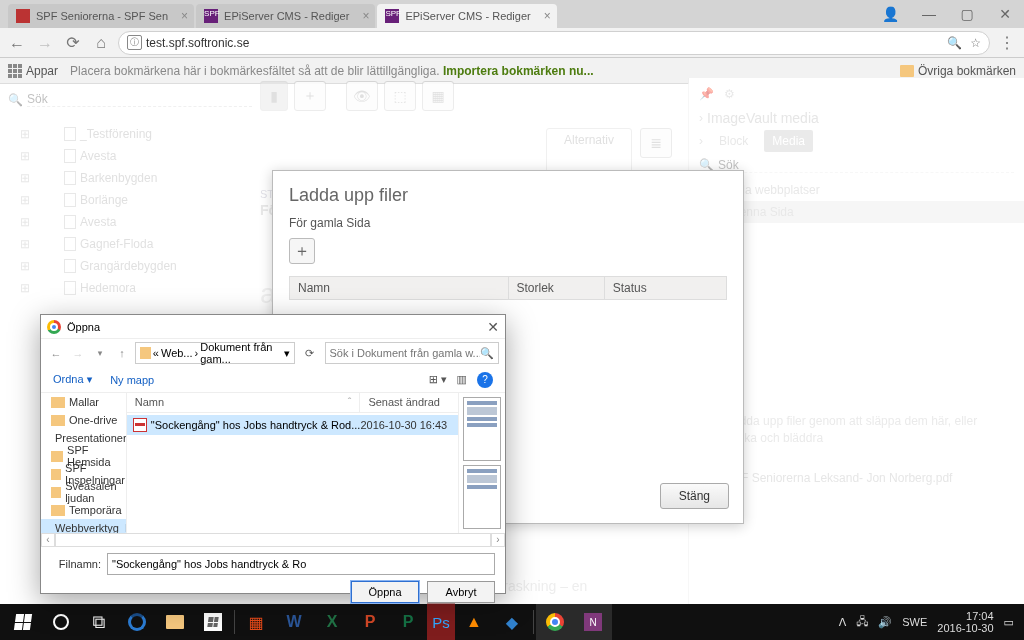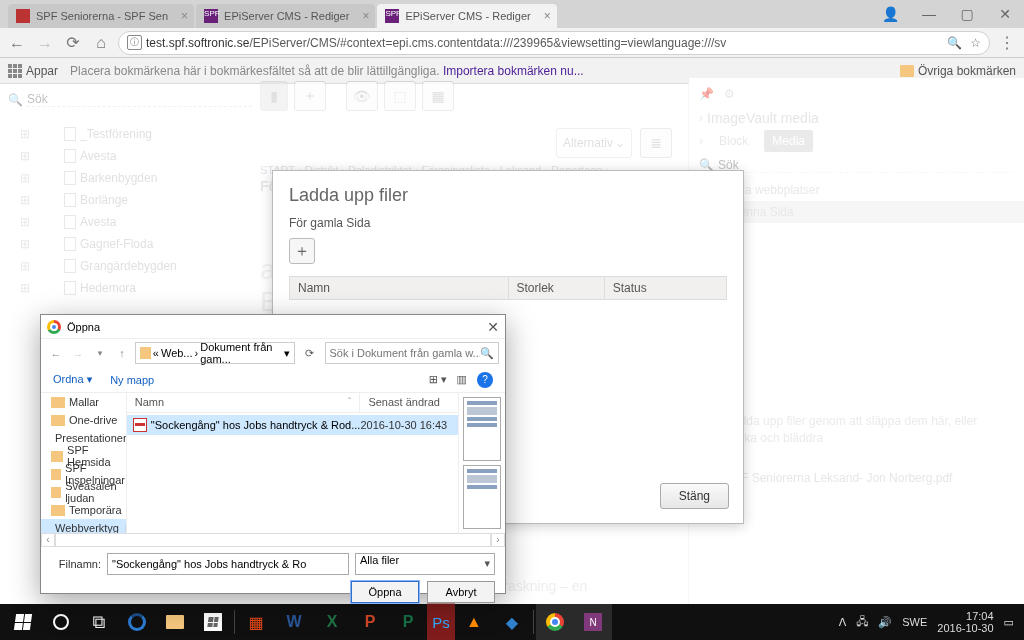--- a/index.html
+++ b/index.html
@@ -19,41 +19,41 @@
 .nav-btn { width: 22px; height: 22px; display:flex; align-items:center; justify-content:center; color:#777; font-size:16px; }
 .address { flex:1; height:24px; background:#fff; border:1px solid #d0d0d0; border-radius:12px; display:flex; align-items:center; padding:0 8px; font-size:12px; color:#333; }
 .address .proto { color:#888; border:1px solid #888; border-radius:2px; font-size:9px; padding:0 2px; margin-right:4px; }
 .address .rest { color:#5a5a5a; }
 .addr-icons { margin-left:auto; display:flex; gap:8px; color:#777; }
 
 .bookmarks { height: 26px; background: #f2f2f2; display:flex; align-items:center; padding:0 8px; font-size:12px; color:#555; border-bottom:1px solid #ddd; }
 .bookmarks .apps-ico { width:14px; height:14px; display:grid; grid-template-columns:repeat(3,4px); grid-template-rows:repeat(3,4px); gap:1px; margin-right:4px;}
 .apps-ico i{background:#888;}
 .bookmarks .msg { margin-left:12px; color:#888; }
-.bookmarks .msg a { color:#4c1d95; text-decoration:none; }
+.bookmarks .msg a { color:#4d7c0f; text-decoration:none;font-weight:bold; }
 .bookmarks .folder { margin-left:auto; display:flex; align-items:center; gap:4px; }
 .folder-ico { width:14px; height:12px; background:#f5c77e; border-radius:1px; }
 
 .dim-overlay { position:absolute; left:0; top:84px; width:1024px; height:520px; background:#fff; }
 .dim-overlay::after { content:""; position:absolute; inset:0; background:#fff; opacity:0.55; pointer-events:none; z-index:1; }
 
 .left-pane { position:absolute; left:0; top:0; width:260px; height:520px; padding:8px; }
 .search-row { display:flex; align-items:center; gap:4px; color:#bbb; }
 .search-row input { flex:1; border:none; border-bottom:1px dashed #ddd; font-size:12px; color:#bbb; background:transparent; }
 .tree { margin-top:16px; }
 .tree-item { display:flex; align-items:center; height:22px; padding-left:56px; color:#bbb; font-size:12px; gap:4px; }
 .tree-item::before { content:"⊞"; color:#ccc; margin-left:-44px; margin-right:2px; position:absolute; }
 .page-ico { width:12px; height:14px; border:1px solid #ccc; background:#fff; }
 
 .center { position:absolute; left:260px; top:-6px; right:340px; color:#ccc; }
 .toolbar { display:flex; gap:6px; height:36px; align-items:center; }
 .tbtn { width:32px; height:30px; border:1px solid #d5d5d5; border-radius:3px; display:flex; align-items:center; justify-content:center; color:#bbb; background:#fafafa; font-size:14px; }
 .tbtn.pub { background:#e4e4e4; border-color:#ddd; width:28px; }
 .alt-row { display:flex; justify-content:flex-end; gap:8px; margin-top:14px; padding-right:12px; }
-.alt-btn { border:1px solid #ddd; border-radius:3px; padding:4px 6px; color:#bbb; display:flex; align-items:center; gap:2px; }
+.alt-btn { border:1px solid #ddd; border-radius:3px; padding:4px 17px; color:#bbb; display:flex; align-items:center; gap:16px;flex-direction:column; }
 .crumbs { margin-top:6px; font-size:11px; color:#bbbbca; }
 .crumbs .sep{color:#ccc;}
 .crumbs .title { font-size:14px; font-weight:bold; color:#ccc; display:block; margin-top:2px; }
 .ghost-text { margin-top:60px; font-size:28px; color:#e0e0e0; }
 
 .right-pane { position:absolute; right:0; top:-6px; width:336px; height:560px; background:#fff; border-left:1px solid #eee;}
 .rp-top { height:32px; display:flex; align-items:center; gap:10px; padding:0 10px; color:#ccc; }
 .rp-title { color:#c7c7c7; font-size:14px; margin-left:4px;}
 .rp-tabs { display:flex; padding-left:10px; gap:8px; align-items:center; }
 .rp-tab { font-size:12px; padding:4px 8px; color:#ccc; }
@@ -169,21 +169,20 @@
 </div>
 
 <div class="chrome-toolbar">
   <div class="nav-btn">←</div>
   <div class="nav-btn" style="opacity:.4">→</div>
   <div class="nav-btn">⟳</div>
   <div class="nav-btn">⌂</div>
   <div class="address">
     <span class="proto">ⓘ</span>
     <span>test.spf.softronic.se</span>
-    <span class="rest">/EPiServer/CMS/#context=epi.cms.contentdata:///239965&amp;viewsetting=viewlanguage:///sv</span>
     <span class="addr-icons">
       <span>🔍</span>
       <span>☆</span>
     </span>
   </div>
   <div class="nav-btn">⋮</div>
 </div>
 
 <div class="bookmarks">
   <span class="apps-ico">
@@ -433,21 +432,20 @@
   </div>
   <div class="fd-scroll">
     <span class="sl">‹</span>
     <span class="track"></span>
     <span class="sl">›</span>
   </div>
   <div class="fd-bottom">
     <div class="fd-row">
       <label>Filnamn:</label>
       <input class="fd-input" value="&quot;Sockengång&quot; hos Jobs handtryck &amp; Ro" style="">
-      <div class="fd-select"><span>Alla filer</span></div>
     </div>
     <div class="fd-btns">
       <button class="fd-btn primary">Öppna</button>
       <button class="fd-btn">Avbryt</button>
     </div>
   </div>
 </div>
 
 <div class="taskbar">
   <div class="tb-item">

